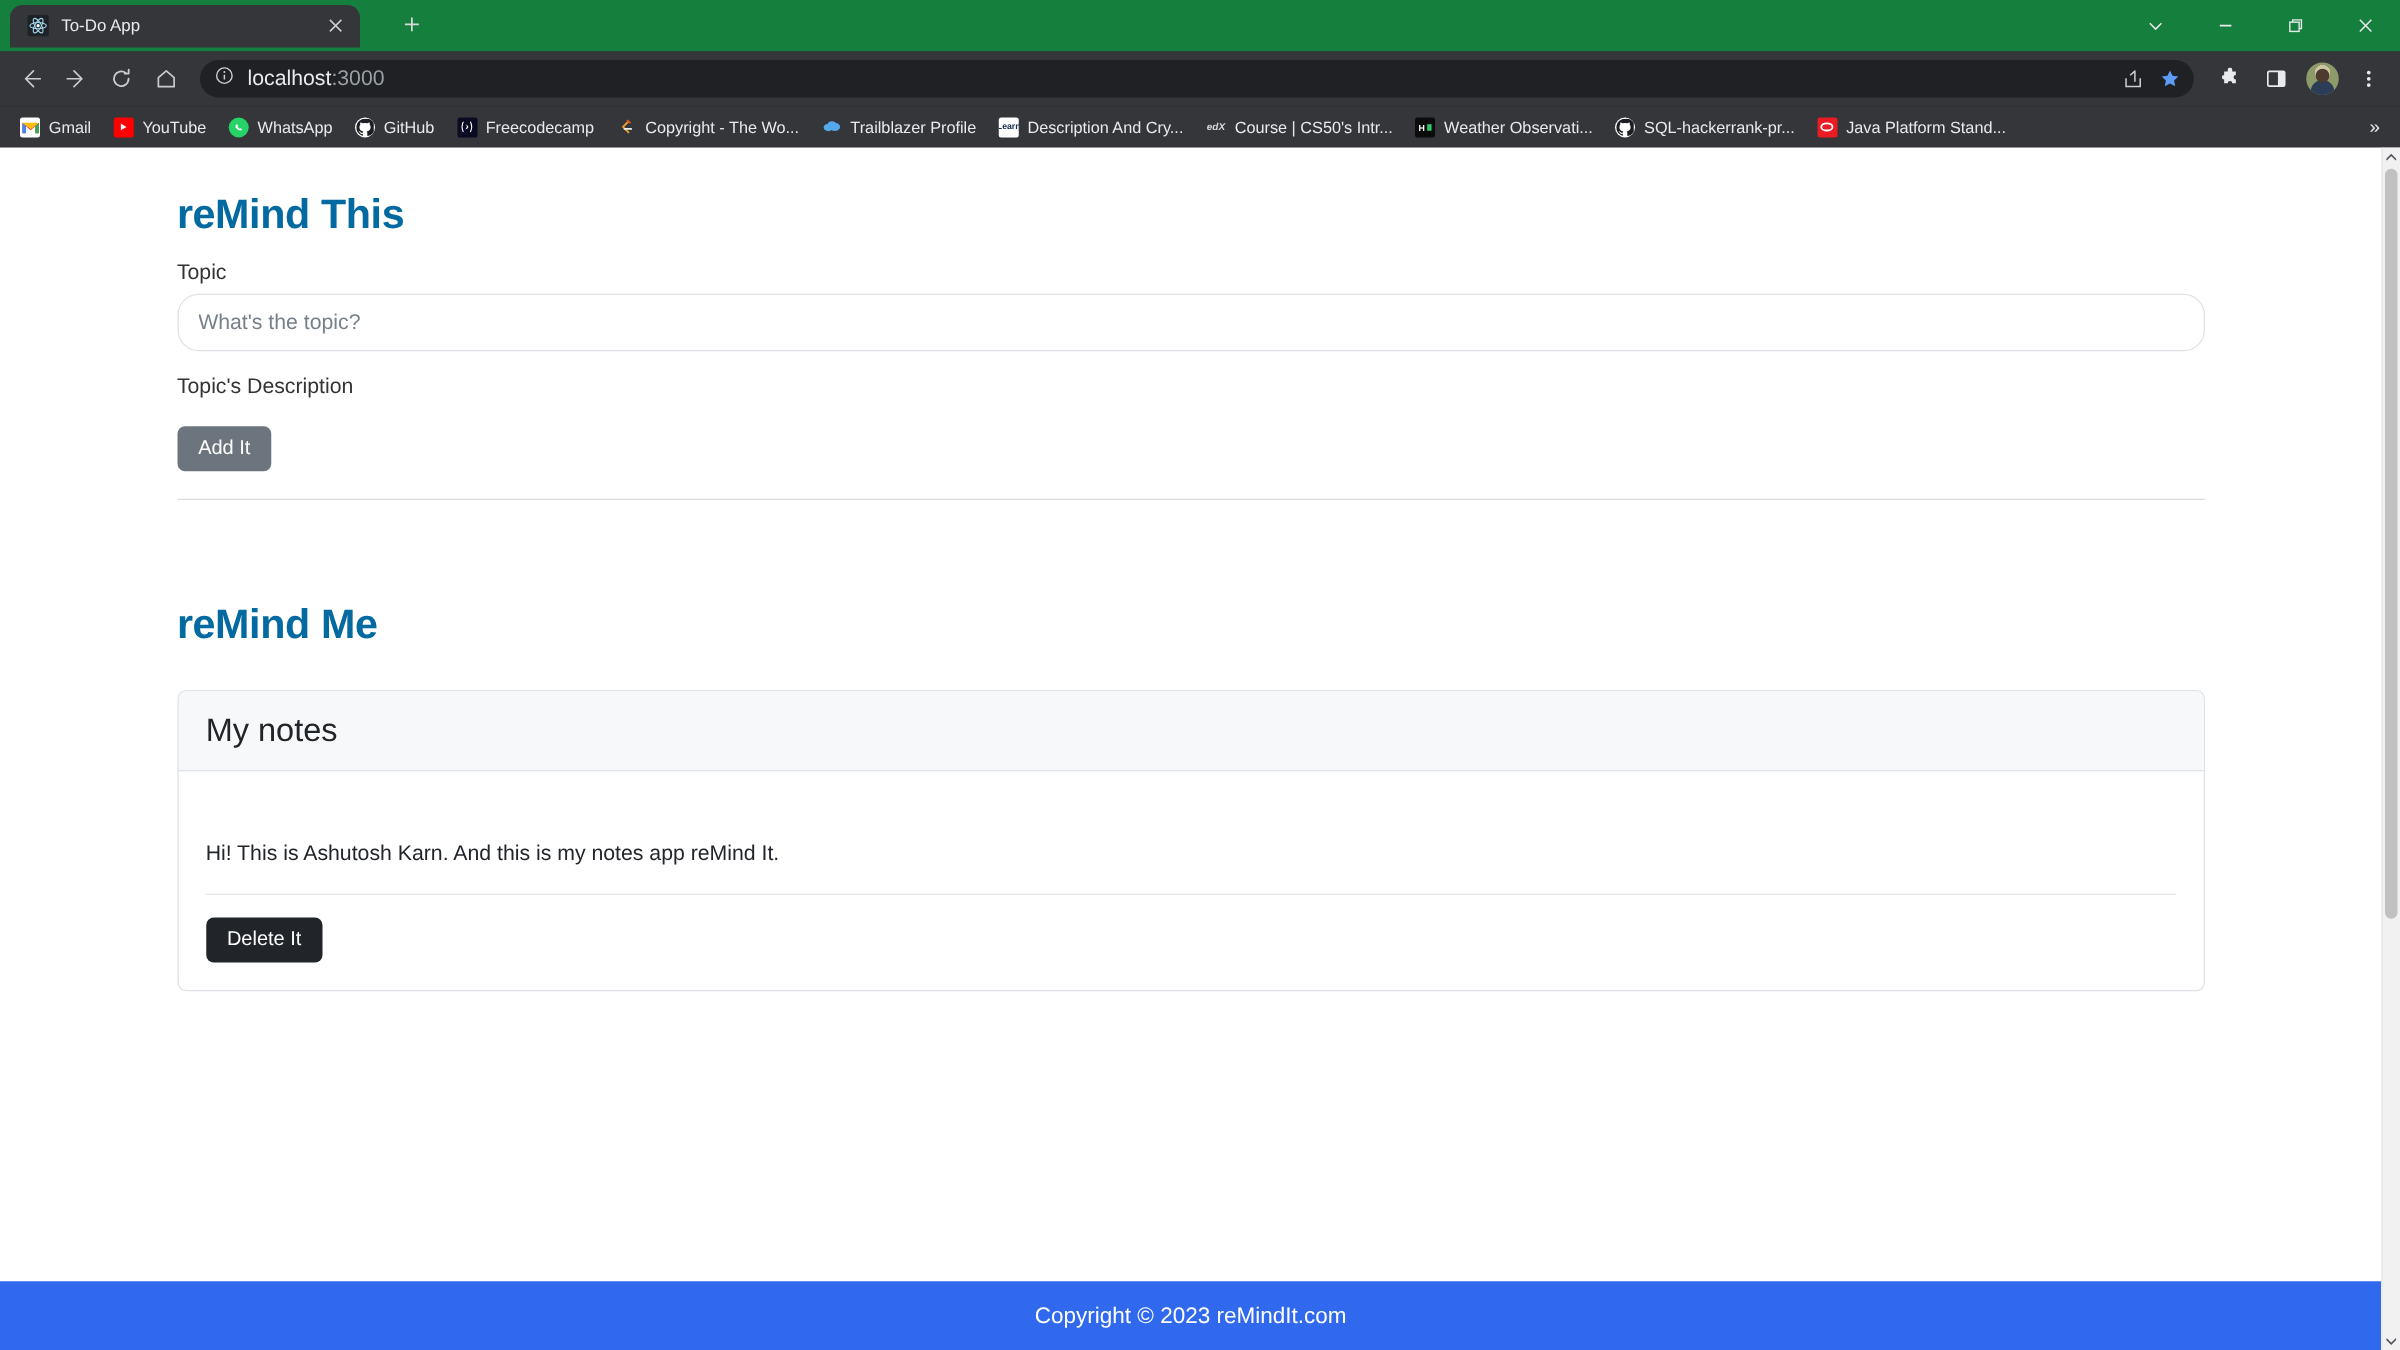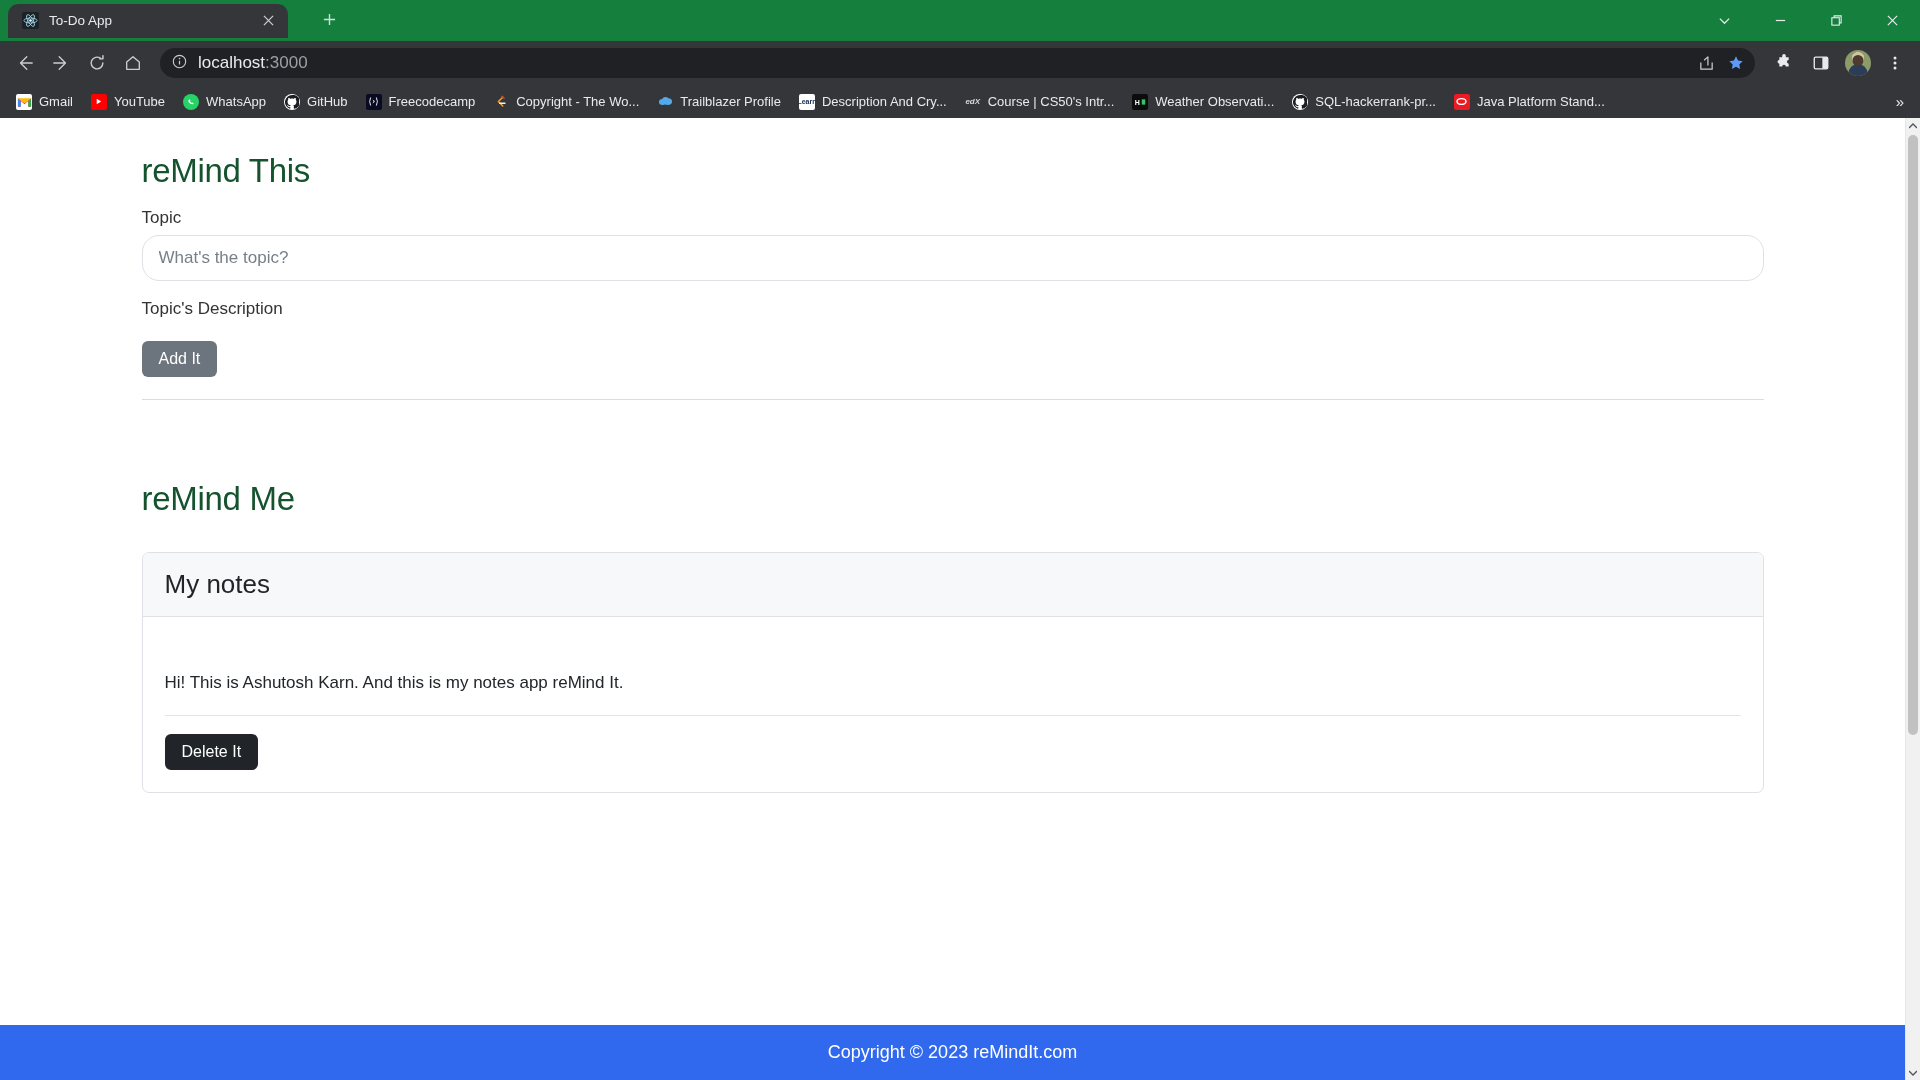--- a/index.html
+++ b/index.html
@@ -115,21 +115,21 @@
     display: flex; align-items: center; justify-content: space-between;
     padding: 0 17px 0 17px;
   }
   .brand { color: #ffffff; font-size: 25px; font-weight: bold; letter-spacing: -0.2px; }
   .nav-links { display: flex; align-items: center; gap: 26px; padding-right: 23px; }
   .nav-link { color: #eef2fb; font-size: 17.5px; }
 
   .container { width: 1622px; margin: 0 auto; padding: 0; }
 
   h1.section {
-    font-size: 33px; font-weight: 400; color: #14532d;
+    font-size: 33px; font-weight: 700; color: #0369a1;
     letter-spacing: -0.3px; padding-top: 34px;
   }
   .form-label { font-size: 17px; color: #333; margin-top: 18px; margin-bottom: 7px; display: block; }
   .form-control {
     width: 100%; border: 1px solid #dee2e6; border-radius: 17px;
     background: #fff; font-size: 17px; color: #212529;
     font-family: "Liberation Sans", sans-serif;
     padding: 12px 16px;
   }
   .form-control::placeholder { color: #77808a; }

